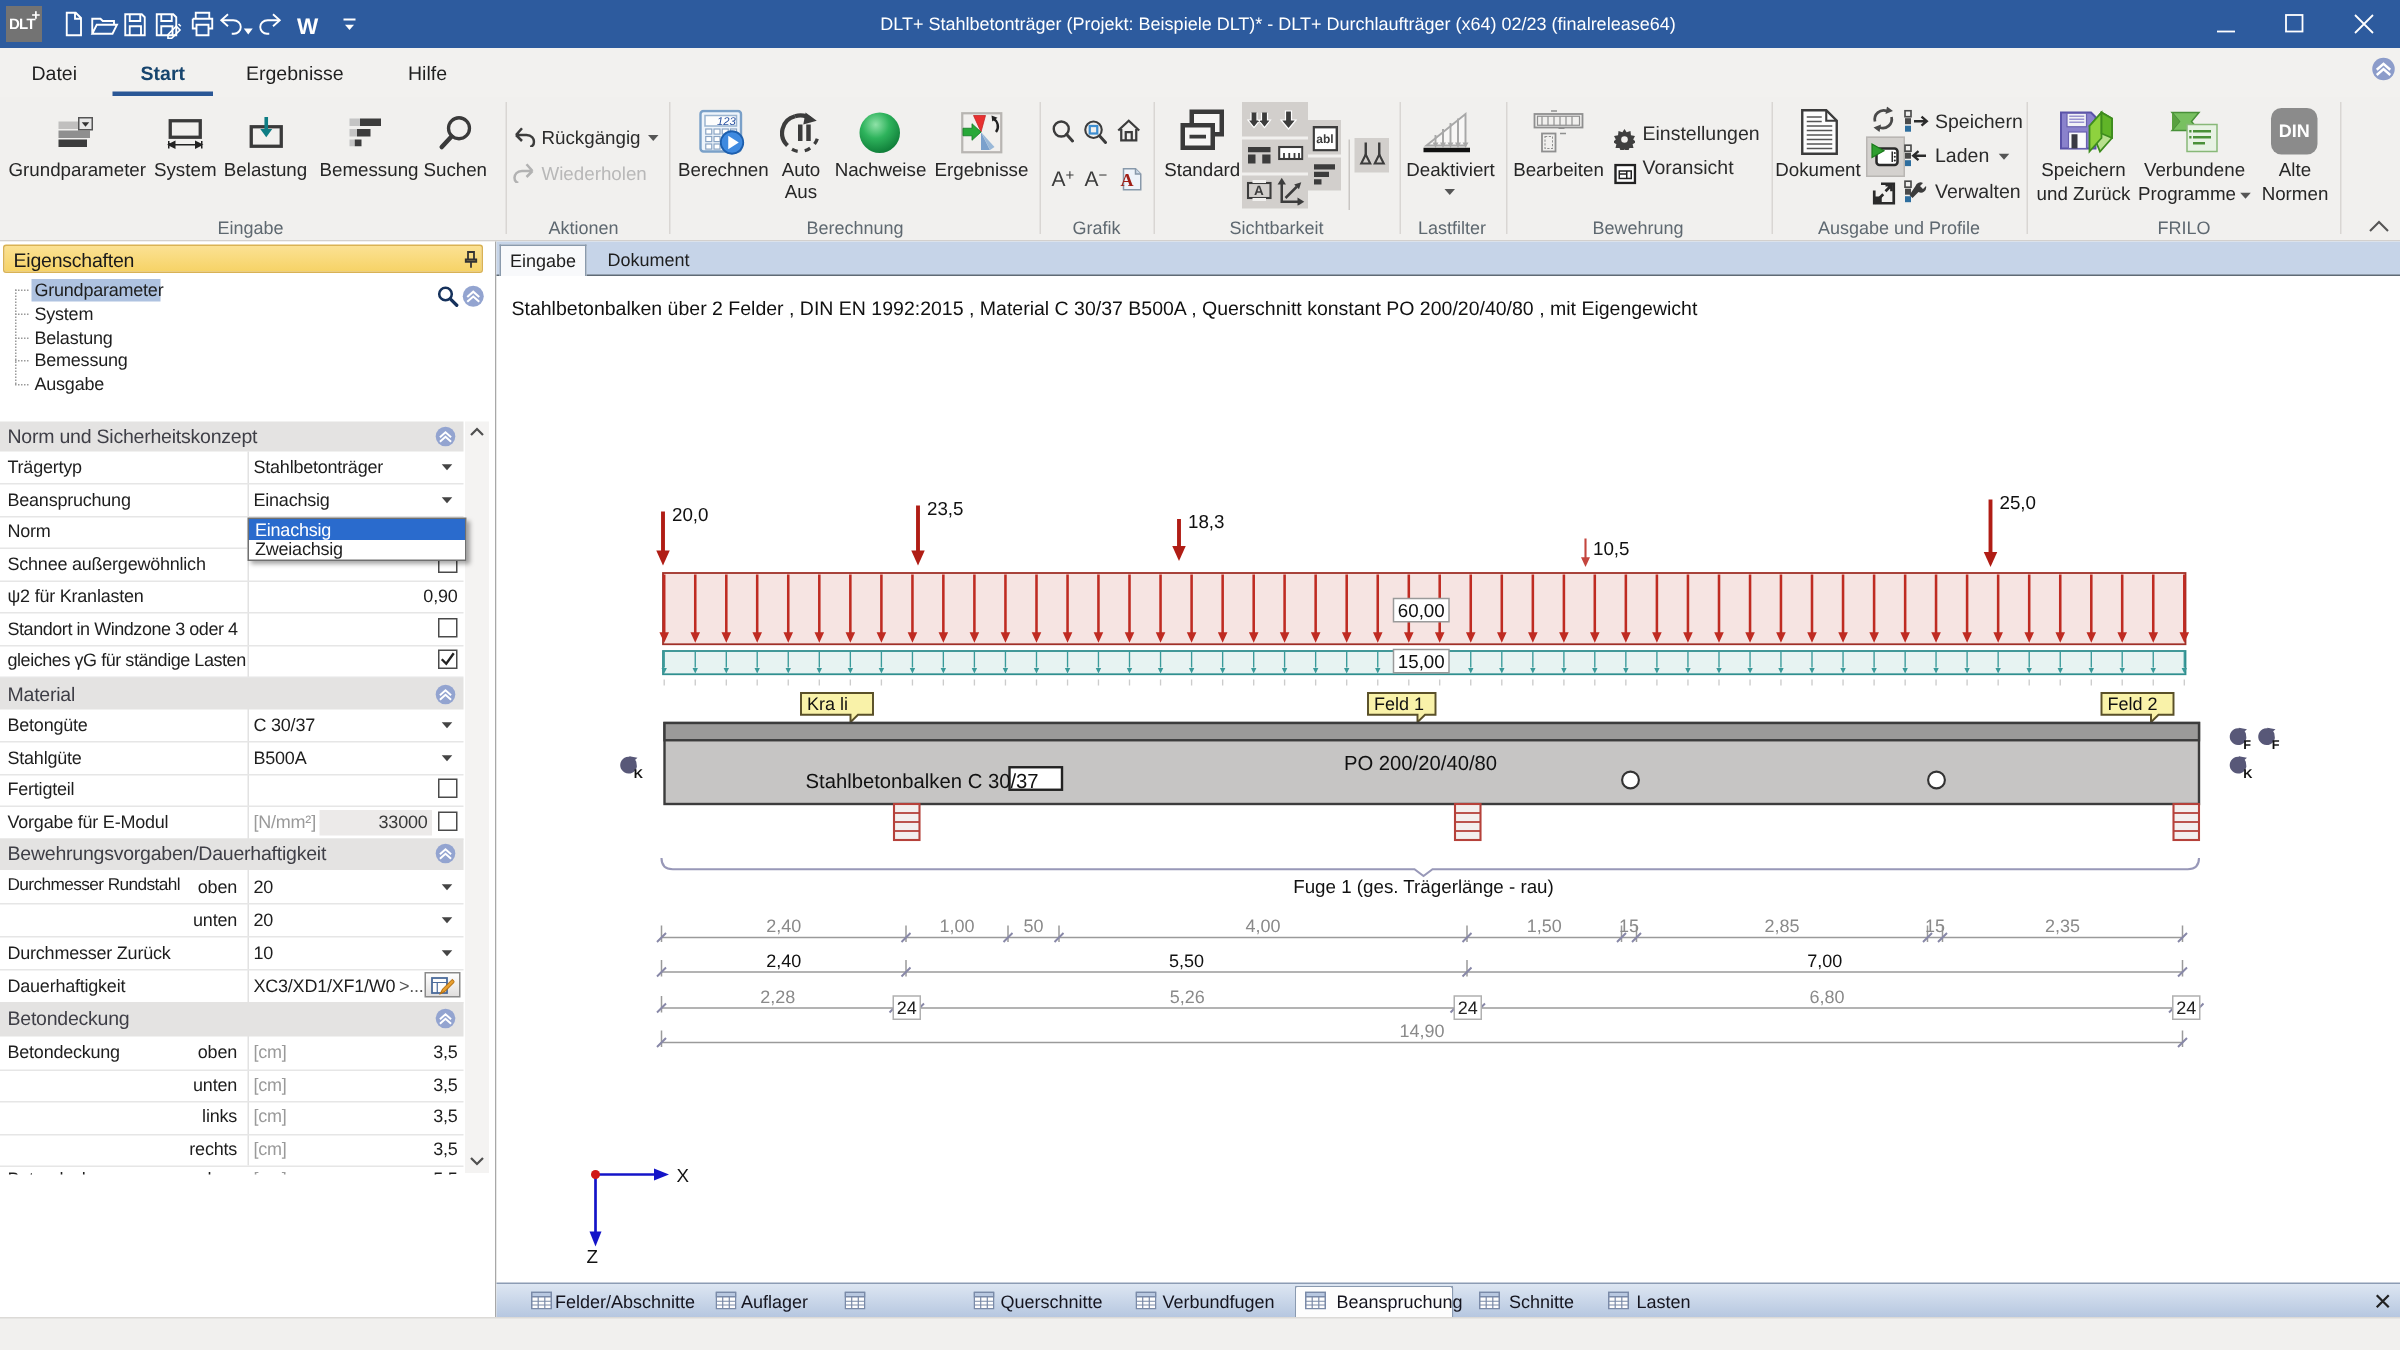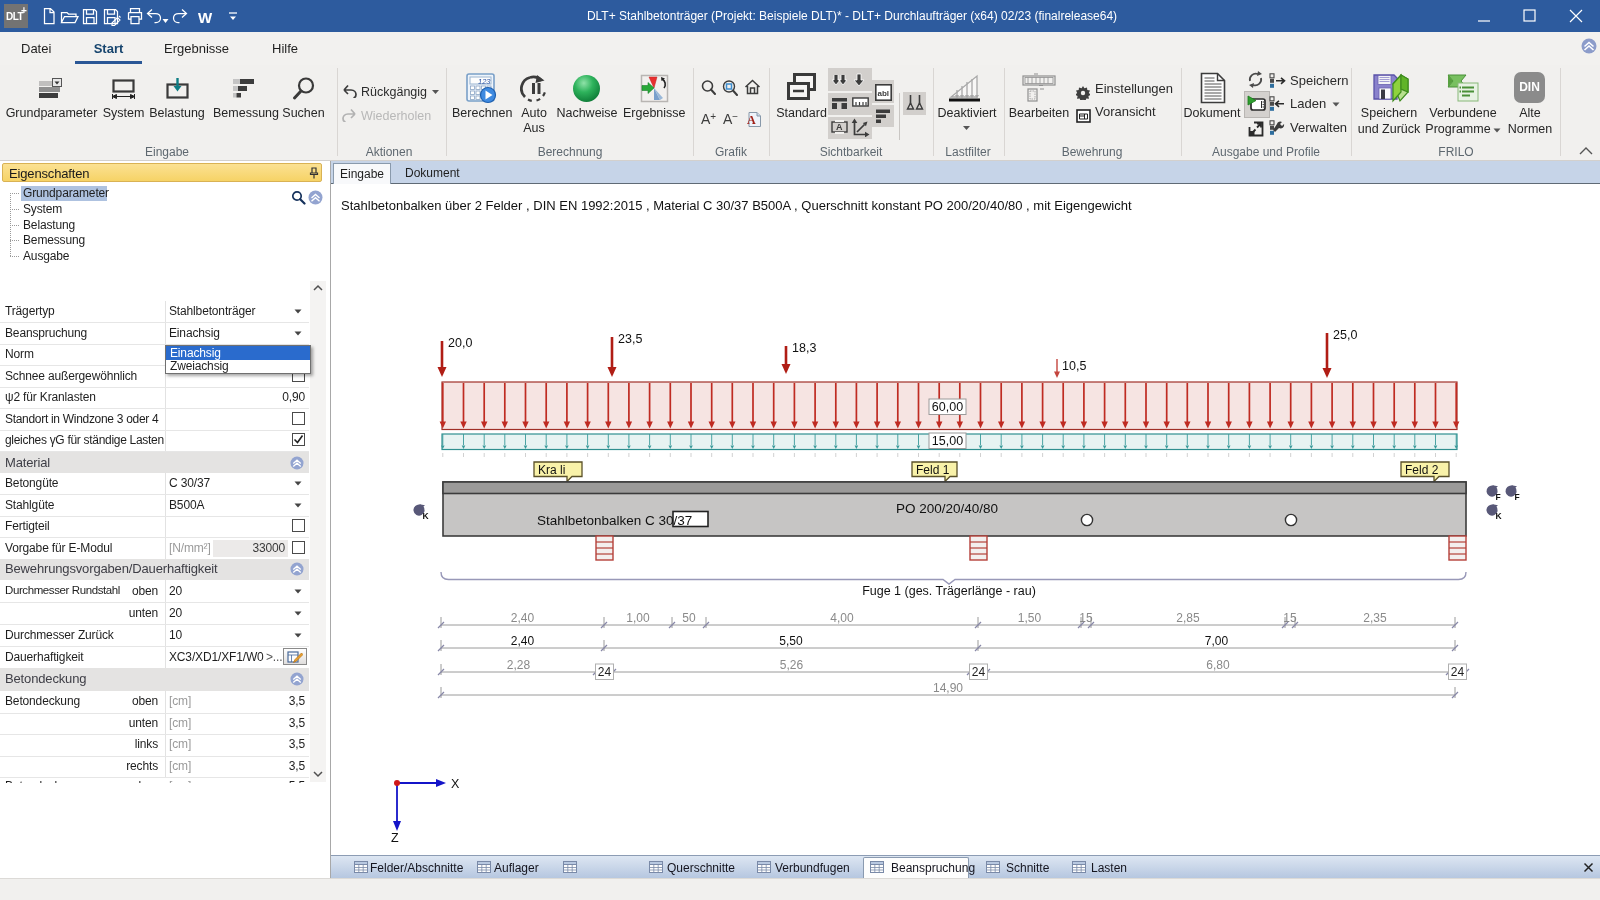--- a/index.html
+++ b/index.html
@@ -397,20 +397,27 @@
  <div class="tx" style="left:23px;top:88px;">Ausgabe</div>
  <svg class="abs" style="left:291px;top:29px;" width="15" height="15" viewBox="0 0 15 15">
   <circle cx="6" cy="6" r="4.2" fill="none" stroke="#16325c" stroke-width="1.7"></circle>
   <path d="M9.2 9.2 L13.5 13.5" stroke="#16325c" stroke-width="2.2" stroke-linecap="round"></path>
  </svg>
  <svg class="abs" style="left:308px;top:29px;" width="15" height="15" viewBox="0 0 15 15">
   <circle cx="7.5" cy="7.5" r="7" fill="#93a4d0"></circle>
   <path d="M3.5 8 L7.5 4.5 L11.5 8 M3.5 11.2 L7.5 7.7 L11.5 11.2" fill="none" stroke="#ffffff" stroke-width="1.4"></path>
  </svg>
 
+ <div class="abs" style="left:0;top:120px;width:309px;height:20px;background:#e4e3e2;">
+  <div class="tx" style="left:5px;top:2px;font-size:13px;color:#3e3e46;">Norm und Sicherheitskonzept</div>
+  <svg class="abs" style="left:290px;top:3px;" width="14" height="14" viewBox="0 0 15 15">
+        <circle cx="7.5" cy="7.5" r="7" fill="#93a4d0"></circle>
+        <path d="M3.5 8 L7.5 4.5 L11.5 8 M3.5 11.2 L7.5 7.7 L11.5 11.2" fill="none" stroke="#ffffff" stroke-width="1.4"></path>
+      </svg>
+ </div>
 
  <div class="abs" style="left:165px;top:140px;width:1px;height:476px;background:#e2e2e2;"></div>
 
  <div id="rows">
   <div class="abs rline" style="top:161px;"></div>
   <div class="tx" style="left:5px;top:143px;">Trägertyp</div>
   <div class="tx" style="left:169px;top:143px;">Stahlbetonträger</div>
   <svg class="abs caret" style="left:294px;top:148px;" width="8" height="5" viewBox="0 0 8 5">
         <path d="M0.5 0.5 h7 l-3.5 4 z" fill="#444"></path>
       </svg>

